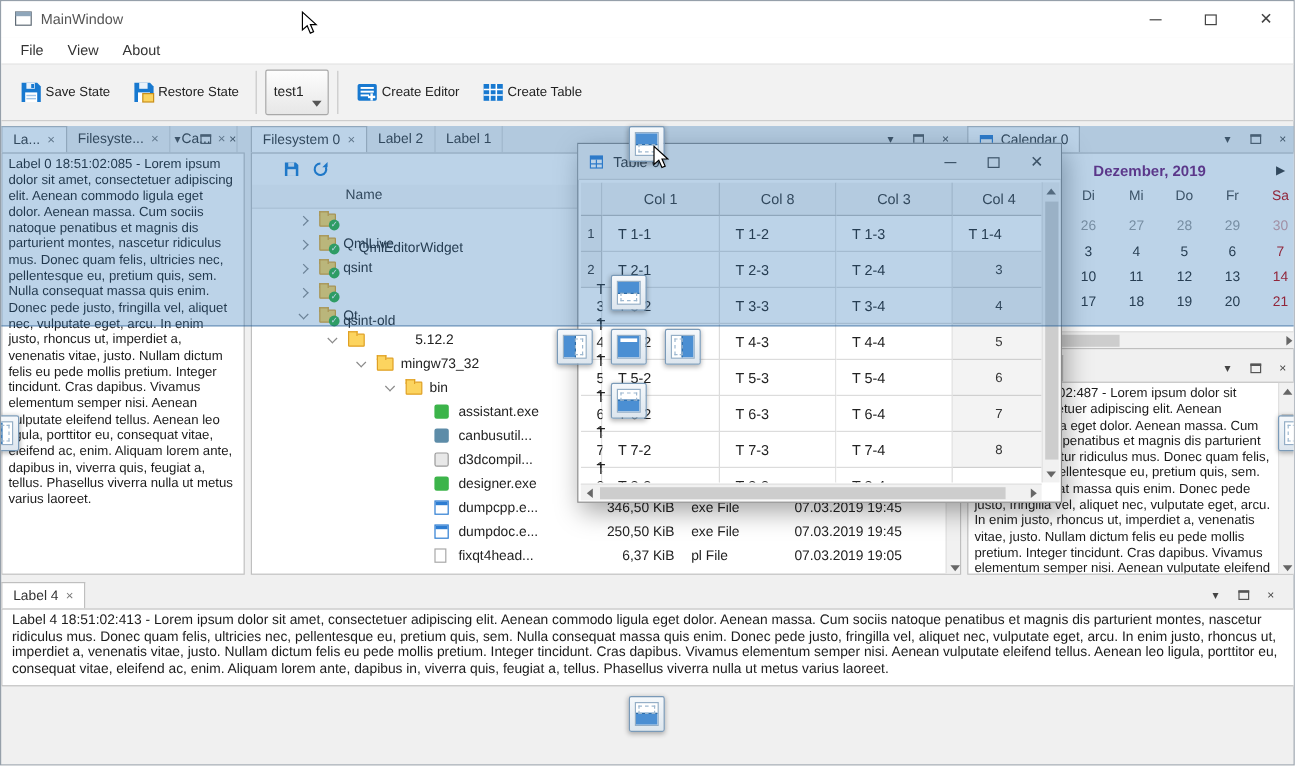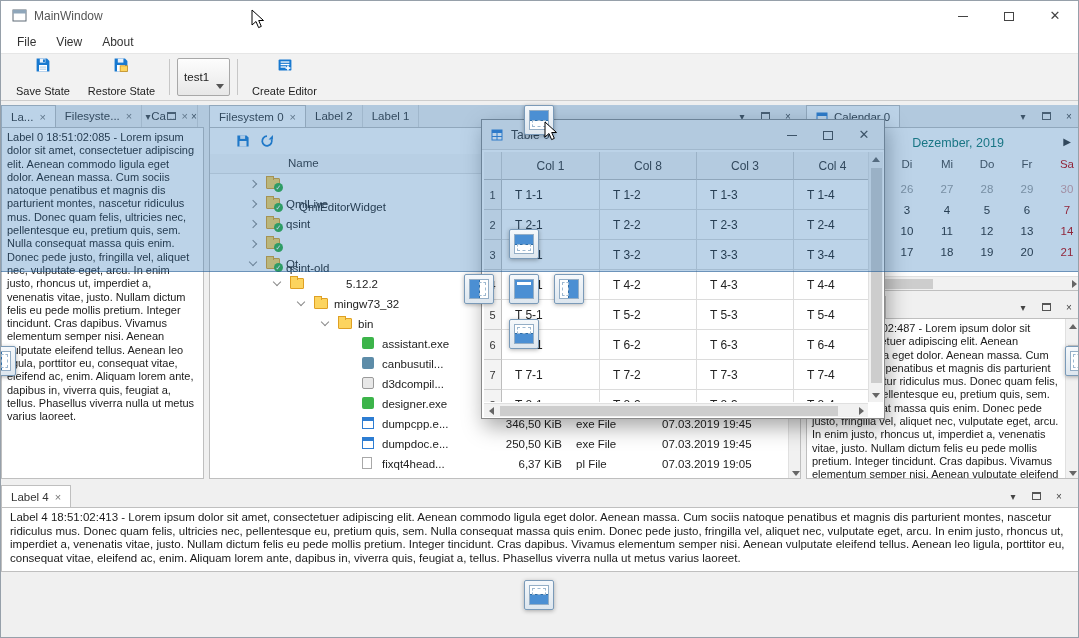--- a/index.html
+++ b/index.html
@@ -11,21 +11,21 @@
   .app-icon{position:absolute;left:11px;top:7px;width:15px;height:15px;}
   .tb-title{position:absolute;left:33px;top:8px;color:#555;font-size:12px;}
   .winbtns{position:absolute;right:0;top:0;height:30px;display:flex;}
   .winbtn{width:46px;height:30px;display:flex;align-items:center;justify-content:center;color:#444;}
   .g-min{width:10px;height:1px;background:#444;}
   .g-max{width:10px;height:9px;border:1px solid #444;}
   .g-close{font-size:13px;color:#444;line-height:10px;}
   .menubar{position:absolute;left:0;top:30px;width:100%;height:22px;background:#fff;display:flex;align-items:center;padding-left:6px;}
   .menu-item{padding:3px 10px;color:#333;font-size:12px;}
   .toolbar{position:absolute;left:0;top:52px;width:100%;height:48px;background:#f2f2f2;border-top:1px solid #e6e6e6;border-bottom:1px solid #cdcdcd;display:flex;align-items:center;padding:0 6px;}
-  .tbtn{display:flex;flex-direction:column;align-items:center;justify-content:center;gap:12px;padding:2px 9px;height:44px;}
+  .tbtn{display:flex;flex-direction:row;align-items:center;justify-content:center;gap:2px;padding:2px 9px;height:44px;}
   .tbtn .lbl{font-size:11px;color:#222;white-space:nowrap;}
   .tsep{width:1px;height:36px;background:#c7c7c7;margin:0 5px;}
   .combo{width:53px;height:38px;background:linear-gradient(#fdfdfd,#e7e7e7);border:1px solid #a8a8a8;border-radius:2px;display:flex;align-items:center;padding:0 6px;position:relative;margin:0 2px;font-size:11.5px;}
   .combo .carr{position:absolute;right:5px;bottom:6px;width:0;height:0;border-left:4px solid transparent;border-right:4px solid transparent;border-top:5px solid #555;}
 
   
   .panel{position:absolute;}
   .tabbar{position:absolute;height:22px;display:flex;align-items:stretch;}
   .tab{height:22px;display:flex;align-items:center;gap:6px;padding:0 9px;font-size:11.5px;color:#333;border-right:1px solid #d6d6d6;white-space:nowrap;}
   .tab.active{background:#fff;border:1px solid #bfbfbf;border-bottom:none;}
@@ -67,21 +67,21 @@
   .hsb{position:absolute;height:14px;background:#f1f1f1;border-top:1px solid #e0e0e0;}
   .sbthumb{position:absolute;background:#cdcdcd;}
   .sbbtn{position:absolute;width:14px;height:14px;display:flex;align-items:center;justify-content:center;}
   .tri{width:0;height:0;}
   .tri.up{border-left:4px solid transparent;border-right:4px solid transparent;border-bottom:5px solid #666;}
   .tri.down{border-left:4px solid transparent;border-right:4px solid transparent;border-top:5px solid #666;}
   .tri.lt{border-top:4px solid transparent;border-bottom:4px solid transparent;border-right:5px solid #666;}
   .tri.rt{border-top:4px solid transparent;border-bottom:4px solid transparent;border-left:5px solid #666;}
 
   
-  .cal-month{position:absolute;left:30px;right:0;top:8px;text-align:center;font-weight:normal;color:#0f766e;font-size:12.5px;}
+  .cal-month{position:absolute;left:30px;right:0;top:8px;text-align:center;font-weight:bold;color:#701a75;font-size:12.5px;}
   .cal-arrow{position:absolute;top:8px;font-size:10px;color:#333;}
   #cal-weekdays{position:absolute;left:40px;top:30px;display:grid;grid-template-columns:repeat(6,40px);height:18px;}
   .wd{text-align:center;font-size:11.5px;color:#444;}
   .wd.we{color:#c00000;}
   #cal-weeks{position:absolute;left:40px;top:50px;display:grid;grid-template-columns:repeat(6,40px);grid-auto-rows:21px;}
   .day{display:flex;align-items:center;justify-content:center;font-size:11.5px;color:#222;}
   .day.muted{color:#9a9a9a;}
   .day.we{color:#c00000;}
   .day.muted.we{color:#d89c9c;}
 
@@ -172,20 +172,32 @@
     <div class="tbtn">
       <svg width="20" height="20" viewBox="0 0 20 20">
           <rect x="2" y="3" width="16" height="14" rx="1.5" fill="#1879d0"></rect>
           <rect x="4.5" y="5.5" width="11" height="1.6" fill="#fff"></rect>
           <rect x="4.5" y="8.6" width="11" height="1.6" fill="#fff"></rect>
           <rect x="4.5" y="11.7" width="7" height="1.6" fill="#fff"></rect>
           <rect x="12.7" y="10.8" width="2" height="6" fill="#fff"></rect>
           <rect x="10.7" y="12.8" width="6" height="2" fill="#fff"></rect>
         </svg>
       <span class="lbl">Create Editor</span>
+    </div>
+    <div class="tbtn">
+      <svg width="20" height="20" viewBox="0 0 20 20">
+          <rect x="2" y="3" width="16" height="14" fill="#1879d0"></rect>
+          <g stroke="#fff" stroke-width="1.3">
+            <line x1="2" y1="7.6" x2="18" y2="7.6"></line>
+            <line x1="2" y1="12.2" x2="18" y2="12.2"></line>
+            <line x1="7.3" y1="3" x2="7.3" y2="17"></line>
+            <line x1="12.6" y1="3" x2="12.6" y2="17"></line>
+          </g>
+        </svg>
+      <span class="lbl">Create Table</span>
     </div>
   </div>
 
   <div class="panel" style="left:0;top:104px;width:203px;height:374px;">
     <div class="tabbar" style="left:0;top:0;width:203px;">
       <div class="tab active">
         <span>La...</span>
         <span class="tclose">×</span>
       </div>
       <div class="tab">
@@ -476,21 +488,20 @@
         <div class="th">Col 8</div>
         <div class="th">Col 3</div>
         <div class="th">Col 4</div>
         <div class="rh">1</div>
         <div class="td">T 1-1</div>
         <div class="td">T 1-2</div>
         <div class="td">T 1-3</div>
         <div class="td">T 1-4</div>
         <div class="rh">2</div>
         <div class="td">T 2-1</div>
-        <div class="td">T 2-2</div>
         <div class="td">T 2-3</div>
         <div class="td">T 2-4</div>
         <div class="rh">3</div>
         <div class="td">T 3-1</div>
         <div class="td">T 3-2</div>
         <div class="td">T 3-3</div>
         <div class="td">T 3-4</div>
         <div class="rh">4</div>
         <div class="td">T 4-1</div>
         <div class="td">T 4-2</div>

